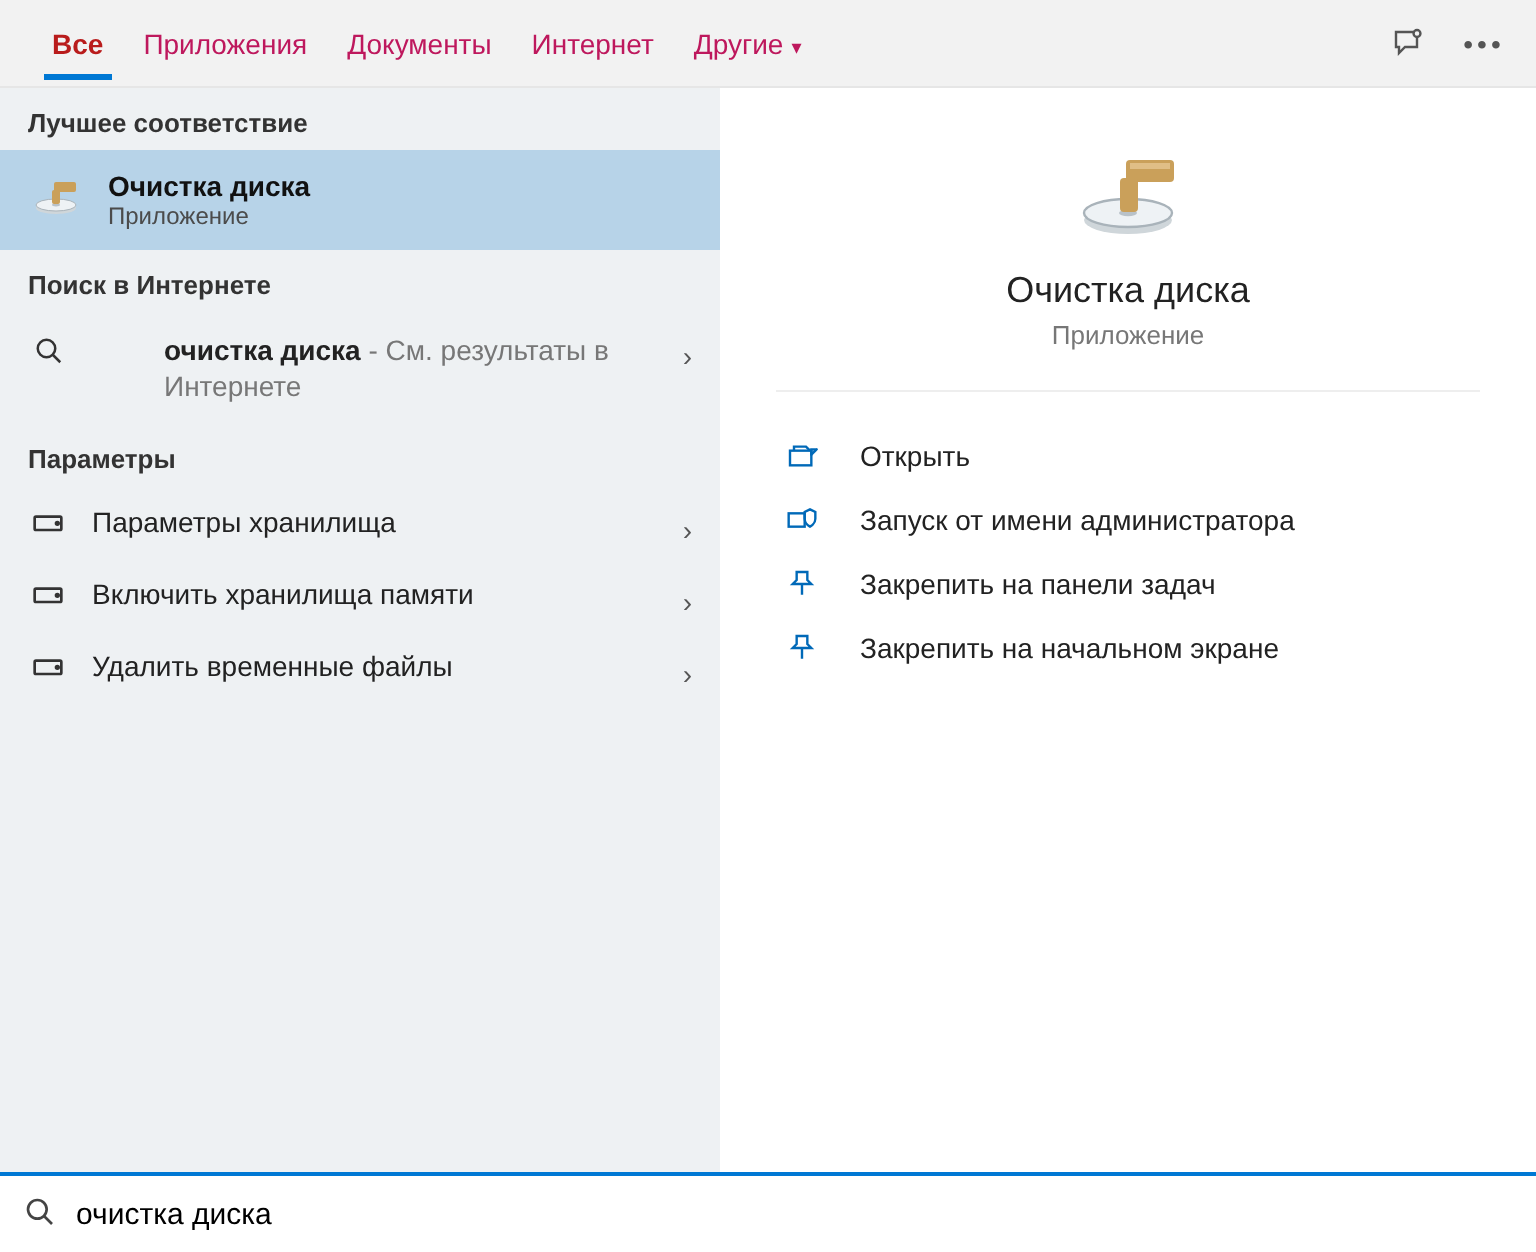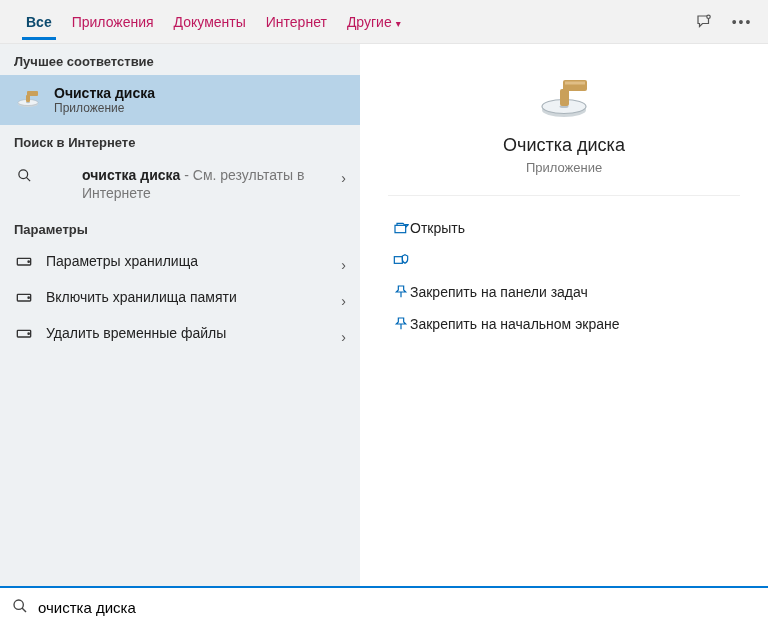--- a/index.html
+++ b/index.html
@@ -21,21 +21,21 @@
     background: #f2f2f2;
     border-bottom: 1px solid #e6e6e6;
   }
   .tab {
     padding: 10px 10px 9px 10px;
     color: #be185d;
     cursor: pointer;
     position: relative;
   }
   .tab.active {
-    color: #0c4a6e;
+    color: #b91c1c;
     font-weight: 600;
   }
   .tab.active::after {
     content: "";
     position: absolute;
     left: 6px; right: 6px; bottom: -1px;
     height: 3px;
     background: #0078d4;
   }
   .tab-caret { font-size: 10px; padding-left: 4px; }
@@ -70,21 +70,21 @@
 
   .small-ico { width: 20px; display:flex; justify-content:center; color:#333; padding-top:2px; }
 
   .right-pane { flex: 1; background: #fff; padding: 22px 28px; }
   .preview-head { display:flex; flex-direction:column; align-items:center; padding: 12px 0 20px 0; border-bottom: 1px solid #eee; }
   .preview-title { font-size: 18px; margin-top: 10px; }
   .preview-sub { font-size: 13px; color: #777; margin-top: 4px; }
 
   .actions { margin-top: 16px; display:flex; flex-direction:column; }
   .action {
-    display:flex; align-items:center; gap: 0;
+    display:flex; align-items:center; gap: 20px;
     padding: 8px 4px; cursor:pointer; font-size: 14px; color:#222;
   }
   .action-ico { width: 18px; color: #0069b8; display:flex; justify-content:center; }
 
   .searchbar {
     position: absolute; left: 0; right: 0; bottom: 0;
     height: 40px; background: #fff; border-top: 2px solid #0078d4;
     display: flex; align-items: center; padding: 0 12px; gap: 10px;
   }
   .searchbar input {
@@ -215,20 +215,21 @@
         </span>
         <span>Открыть</span>
       </div>
       <div class="action">
         <span class="action-ico">
           <svg width="16" height="16" viewBox="0 0 24 24" fill="none" stroke="#0069b8" stroke-width="1.8">
               <rect x="2" y="7" width="12" height="10"></rect>
               <path d="M18 4l4 2v5c0 4-4 6-4 6s-4-2-4-6V6z"></path>
             </svg>
         </span>
+        <span>Запуск от имени администратора</span>
       </div>
       <div class="action">
         <span class="action-ico">
           <svg width="16" height="16" viewBox="0 0 24 24" fill="none" stroke="#0069b8" stroke-width="1.8">
               <path d="M8 3h8v6l3 3H5l3-3zM12 12v8"></path>
             </svg>
         </span>
         <span>Закрепить на панели задач</span>
       </div>
       <div class="action">

